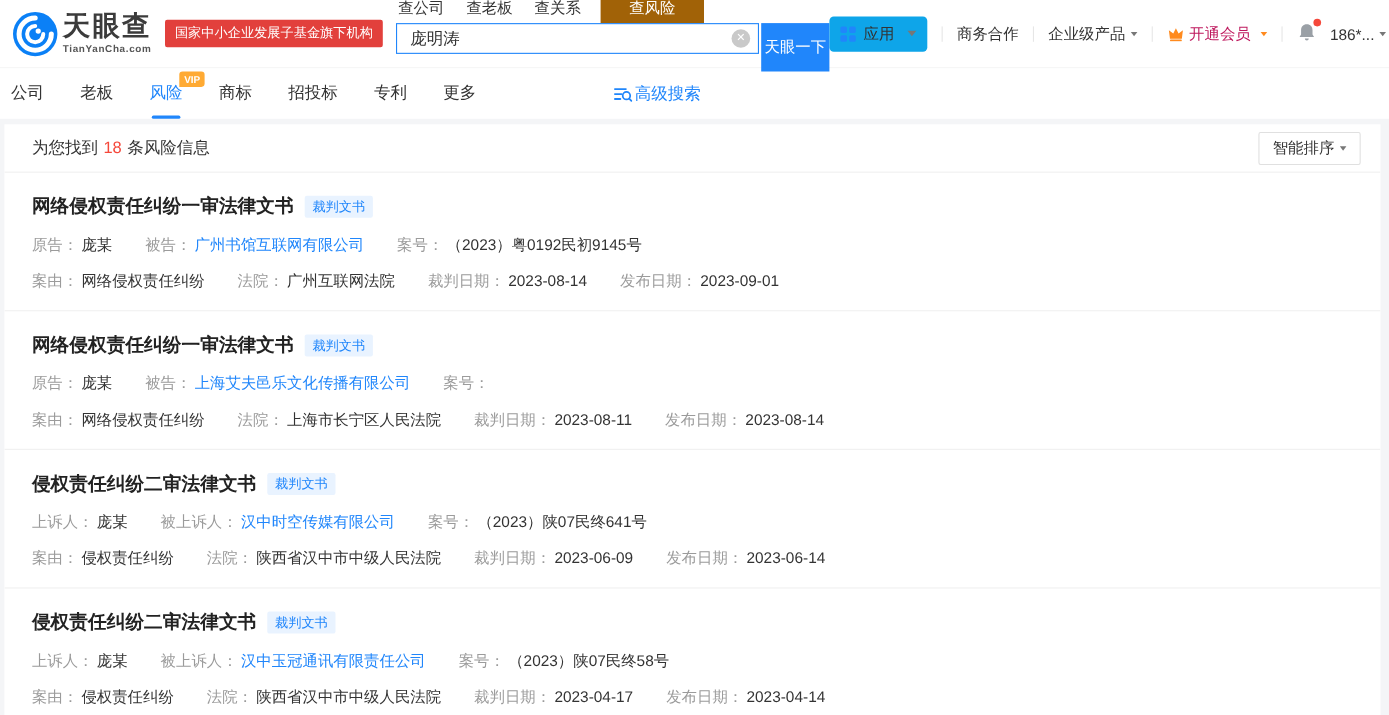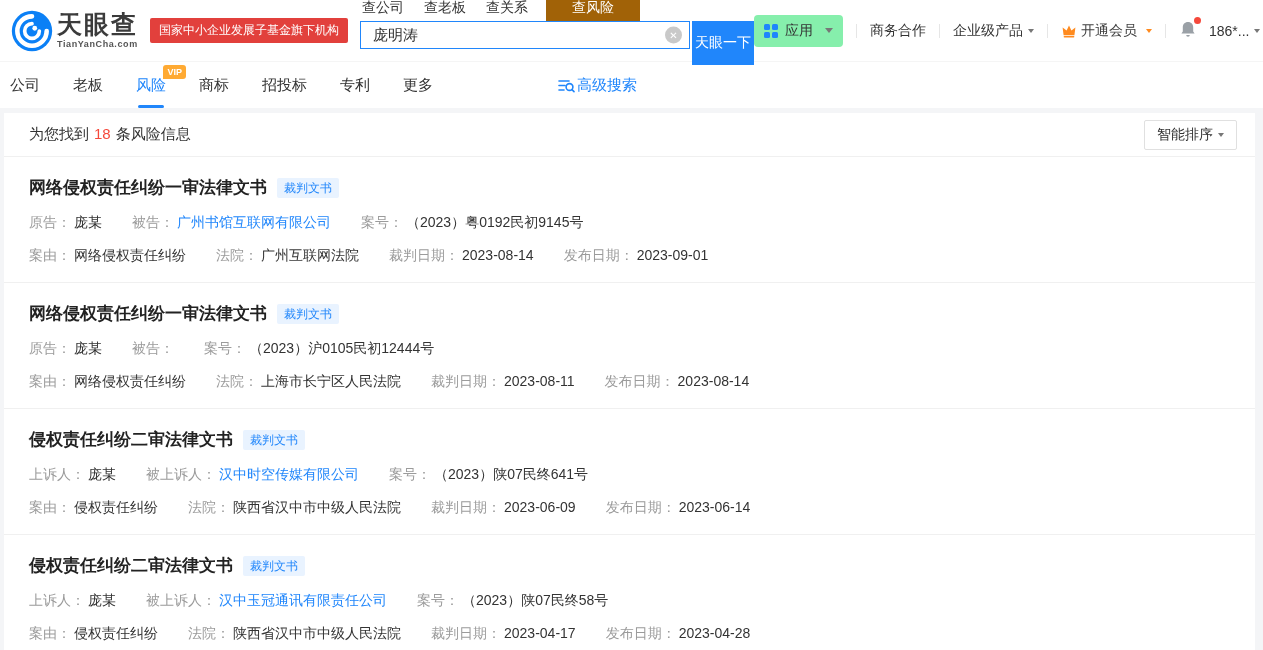--- a/index.html
+++ b/index.html
@@ -19,29 +19,29 @@
   .search-tabs { display:flex; align-items:flex-end; font-size:14px; color:#333; height:25px; }
   .search-tab { margin-right:16px; padding:4px 2px; cursor:pointer; }
   .search-tab.active { background:#a16207; color:#fff; padding:4px 26px; border-radius:3px 3px 0 0; margin-right:0; }
   .search-row { display:flex; align-items:flex-start; }
   .input-box { position:relative; }
   .search-input { width:330px; height:28px; border:1px solid #2086fb; padding:0 30px 0 12px; font-size:15px; color:#333; outline:none; border-radius:0; font-family:inherit; }
   .clear-btn { position:absolute; right:8px; top:50%; transform:translateY(-50%); width:17px; height:17px; background:#c9c9c9; border-radius:50%; color:#fff; font-size:10px; line-height:17px; text-align:center; cursor:pointer; }
   .search-btn { width:62px; height:44px; margin-left:2px; background:#2086fb; border:none; color:#fff; font-size:14px; cursor:pointer; font-family:inherit; }
 
   .header-menu { margin-left:auto; display:flex; align-items:center; font-size:14px; color:#333; white-space:nowrap; }
-  .app-chip { background:#86efac; border-radius:4px; padding:7px 10px; display:flex; align-items:center; gap:7px; cursor:pointer; }
+  .app-chip { background:#0ea5e9; border-radius:4px; padding:7px 10px; display:flex; align-items:center; gap:7px; cursor:pointer; }
   .grid-icon { width:14px; height:14px; display:grid; grid-template-columns:6px 6px; grid-template-rows:6px 6px; gap:2px; }
   .grid-icon i { background:#2086fb; border-radius:1.5px; }
   .caret { width:0; height:0; border-left:4px solid transparent; border-right:4px solid transparent; border-top:5px solid #777; margin-left:5px; display:inline-block; }
   .caret.orange { border-top-color:#ff8a1e; }
   .caret.small { border-left-width:3.5px; border-right-width:3.5px; border-top-width:4.5px; }
   .hdivider { width:1px; height:14px; background:#e6e6e6; margin:0 13px; }
   .menu-item { display:flex; align-items:center; cursor:pointer; }
-  .vip-link { color:#404040; display:flex; align-items:center; gap:4px; }
+  .vip-link { color:#be185d; display:flex; align-items:center; gap:4px; }
   .bell-wrap { position:relative; margin-right:12px; cursor:pointer; }
   .bell-dot { position:absolute; top:-3px; right:-4px; width:7px; height:7px; background:#f5483b; border-radius:50%; }
 
   
   .nav { height:46px; background:#fff; display:flex; align-items:center; padding:0 10px; }
   .nav-item { font-size:15px; color:#333; margin-right:33px; position:relative; height:46px; line-height:46px; cursor:pointer; }
   .nav-item.active { color:#2086fb; }
   .nav-item.active::after { content:""; position:absolute; left:50%; transform:translateX(-50%); bottom:0; width:26px; height:3px; background:#2086fb; border-radius:2px; }
   .vip-badge { position:absolute; top:3px; right:-20px; background:#ffaa33; color:#fff; font-size:9px; font-weight:700; line-height:1; padding:2.5px 4px; border-radius:3px 3px 3px 0; }
   .advanced { color:#2086fb; font-size:15px; display:flex; align-items:center; gap:2px; margin-left:92px; cursor:pointer; }
@@ -229,24 +229,24 @@
       <span class="doc-badge">裁判文书</span>
     </div>
     <div>
           <div class="detail-row">
             <span class="pair">
               <span class="lab">原告：</span>
               <span class="val">庞某</span>
             </span>
             <span class="pair">
               <span class="lab">被告：</span>
+              <span class="val link">上海艾夫邑乐文化传播有限公司</span>
             </span>
             <span class="pair">
               <span class="lab">案号：</span>
-              <span class="val">（2023）沪0105民初12444号</span>
             </span>
           </div>
           <div class="detail-row">
             <span class="pair">
               <span class="lab">案由：</span>
               <span class="val">网络侵权责任纠纷</span>
             </span>
             <span class="pair">
               <span class="lab">法院：</span>
               <span class="val">上海市长宁区人民法院</span>
@@ -332,19 +332,19 @@
             <span class="pair">
               <span class="lab">法院：</span>
               <span class="val">陕西省汉中市中级人民法院</span>
             </span>
             <span class="pair">
               <span class="lab">裁判日期：</span>
               <span class="val">2023-04-17</span>
             </span>
             <span class="pair">
               <span class="lab">发布日期：</span>
-              <span class="val">2023-04-28</span>
+              <span class="val">2023-04-14</span>
             </span>
           </div>
         </div>
   </div>
 </div>
 </div>
 
 </body></html>

